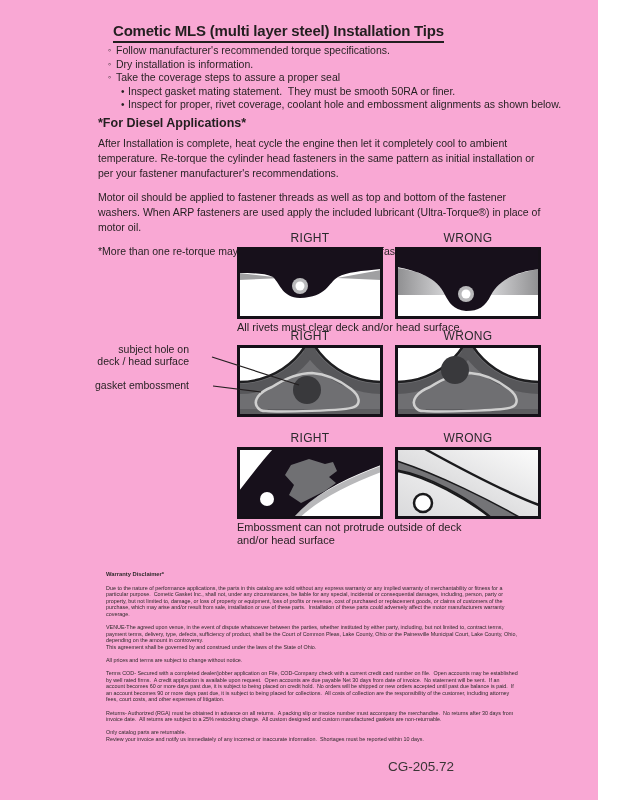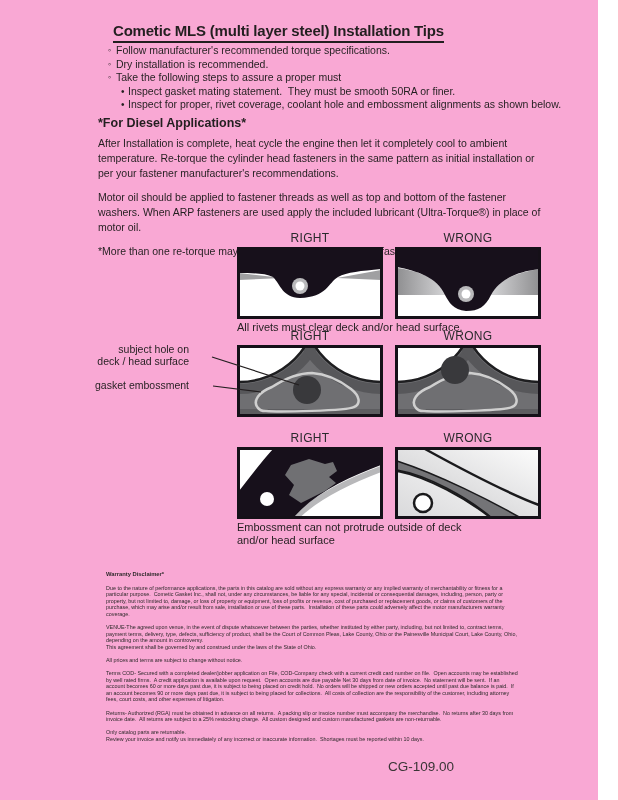--- a/index.html
+++ b/index.html
@@ -44,25 +44,25 @@
 
   <div class="title">Cometic MLS (multi layer steel) Installation Tips</div>
 
   <div class="tips">
     <div class="bullet">
       <span class="m1">◦</span>
       <span>Follow manufacturer's recommended torque specifications.</span>
     </div>
     <div class="bullet">
       <span class="m1">◦</span>
-      <span>Dry installation is recommended.</span>
+      <span>Dry installation is information.</span>
     </div>
     <div class="bullet">
       <span class="m1">◦</span>
-      <span>Take the following steps to assure a proper must</span>
+      <span>Take the coverage steps to assure a proper seal</span>
     </div>
     <div class="subs">
       <div class="bullet">
         <span class="m2">•</span>
         <span>Inspect gasket mating statement.  They must be smooth 50RA or finer.</span>
       </div>
       <div class="bullet">
         <span class="m2">•</span>
         <span>Inspect for proper, rivet coverage, coolant hole and embossment alignments as shown below.</span>
       </div>
@@ -199,15 +199,15 @@
     <p>Due to the nature of performance applications, the parts in this catalog are sold without any express warranty or any implied warranty of merchantability or fitness for a particular purpose.  Cometic Gasket Inc., shall not, under any circumstances, be liable for any special, incidental or consequential damages, including, person, party or property, but not limited to, damage, or loss of property or equipment, loss of profits or revenue, cost of purchased or replacement goods, or claims of customers of the purchase, which may arise and/or result from sale, installation or use of these parts.  Installation of these parts could adversely affect the motor manufacturers warranty coverage.</p>
     <p class="tight">VENUE-The agreed upon venue, in the event of dispute whatsoever between the parties, whether instituted by either party, including, but not limited to, contract terms, payment terms, delivery, type, defects, sufficiency of product, shall be the Court of Common Pleas, Lake County, Ohio or the Painesville Municipal Court, Lake County, Ohio, depending on the amount in controversy.</p>
     <p>This agreement shall be governed by and construed under the laws of the State of Ohio.</p>
     <p>All prices and terms are subject to change without notice.</p>
     <p>Terms COD- Secured with a completed dealer/jobber application on File, COD-Company check with a current credit card number on file.  Open accounts may be established by well rated firms.  A credit application is available upon request.  Open accounts are due payable Net 30 days from date of invoice.  No statement will be sent.  If an account becomes 60 or more days past due, it is subject to being placed on credit hold.  No orders will be shipped or new orders accepted until past due balance is paid.  If an account becomes 90 or more days past due, it is subject to being placed for collections.  All costs of collection are the responsibility of the customer, including attorney fees, court costs, and other expenses of litigation.</p>
     <p>Returns- Authorized (RGA) must be obtained in advance on all returns.  A packing slip or invoice number must accompany the merchandise.  No returns after 30 days from invoice date.  All returns are subject to a 25% restocking charge.  All custom designed and custom manufactured gaskets are non-returnable.</p>
     <p class="tight">Only catalog parts are returnable.</p>
     <p>Review your invoice and notify us immediately of any incorrect or inaccurate information.  Shortages must be reported within 10 days.</p>
   </div>
 
-  <div class="footer-code">CG-109.00</div>
+  <div class="footer-code">CG-205.72</div>
 
 </div>
 
 </body></html>

